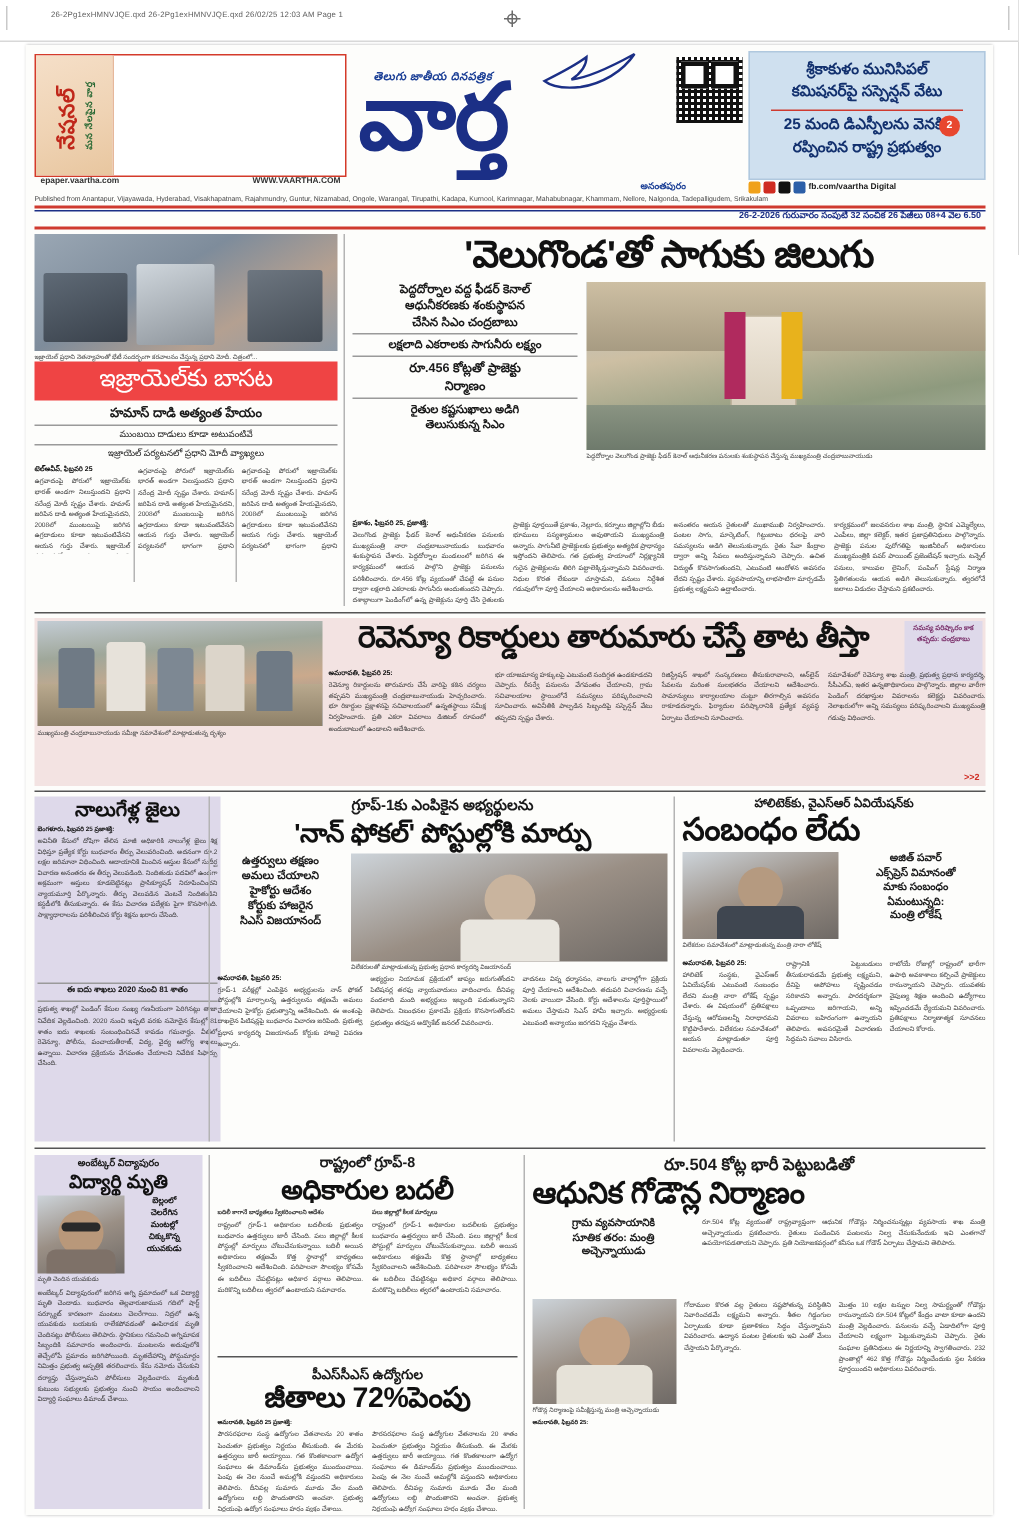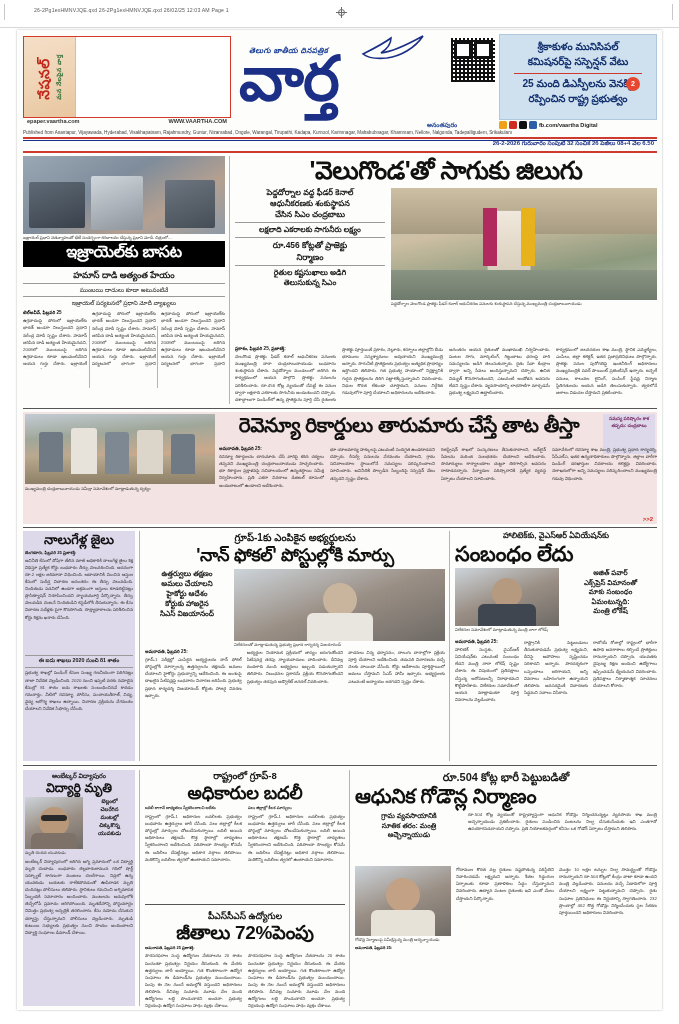--- a/index.html
+++ b/index.html
@@ -170,21 +170,21 @@
   .cap { font-size: 4.2px; color: #444; line-height: 1.4; margin-top: 1px; }
 
   .vrule { position: absolute; width: .8px; background: #b4b4b4; }
   .hrule-d { position: absolute; height: 1.4px; background: #555; }
 
   
   .band-red {
     background: #cf2c22; color: #fff; font-weight: bold; text-align: center;
   }
   .band-green {
-    background: #000000; color: #fff; font-weight: bold; text-align: center;
+    background: #ef4444; color: #fff; font-weight: normal; text-align: center;
   }
 
   .tint-pink { background: #f3e3e2; }
   .tint-lav  { background: #ded9ea; }
 
   .arrow-more {
     display:inline-block; color:#cf2c22; font-weight:bold; font-size:6px;
   }
 </style>
 </head>
@@ -368,21 +368,21 @@
             <div class="body-col" style="height:72px">సమావేశంలో రెవెన్యూ శాఖ మంత్రి, ప్రభుత్వ ప్రధాన కార్యదర్శి, సీసీఎల్ఎ, ఇతర ఉన్నతాధికారులు పాల్గొన్నారు. జిల్లాల వారీగా పెండింగ్ దరఖాస్తుల వివరాలను కలెక్టర్లు వివరించారు. నెలాఖరులోగా అన్ని సమస్యలు పరిష్కరించాలని ముఖ్యమంత్రి గడువు విధించారు.</div>
           </div>
       </div>
       <span class="arrow-more" style="position:absolute;right:4px;bottom:2px">&gt;&gt;2</span>
     </div>
 
     <div class="hrule-d" style="left:6px;top:497px;width:634px"></div>
 
     <div style="position:absolute;left:6px;top:501px;width:634px;height:230px;">
 
-      <div class="tint-lav" style="position:absolute;left:0;top:0;width:112px;height:230px;padding:2px">
+      <div class="tint-lav" style="position:absolute;left:0;top:0;width:124px;height:230px;padding:2px">
         <div class="hl" style="font-size:13px;text-align:center">నాలుగేళ్ల జైలు</div>
         <div class="byline" style="font-size:4.2px;margin-top:2px">బెంగళూరు, ఫిబ్రవరి 25 ప్రజాశక్తి:</div>
         <div class="body-col" style="height:96px">అవినీతి కేసులో దోషిగా తేలిన మాజీ అధికారికి నాలుగేళ్ల జైలు శిక్ష విధిస్తూ ప్రత్యేక కోర్టు బుధవారం తీర్పు వెలువరించింది. అదనంగా రూ.2 లక్షల జరిమానా విధించింది. ఆదాయానికి మించిన ఆస్తుల కేసులో సుదీర్ఘ విచారణ అనంతరం ఈ తీర్పు వెలువడింది. నిందితుడు పదవిలో ఉండగా అక్రమంగా ఆస్తులు కూడబెట్టినట్లు ప్రాసిక్యూషన్ నిరూపించిందని న్యాయమూర్తి పేర్కొన్నారు. తీర్పు వెలువడిన వెంటనే నిందితుడిని కస్టడీలోకి తీసుకున్నారు. ఈ కేసు విచారణ పదేళ్లకు పైగా కొనసాగింది. సాక్ష్యాధారాలను పరిశీలించిన కోర్టు శిక్షను ఖరారు చేసింది.</div>
         <div class="hairline"></div>
         <div class="kicker" style="font-size:5.4px">ఈ ఐదు శాఖలు 2020 నుంచి 81 శాతం</div>
         <div class="hairline"></div>
         <div class="body-col" style="height:78px">ప్రభుత్వ శాఖల్లో పెండింగ్ కేసుల సంఖ్య గణనీయంగా పెరిగినట్లు తాజా నివేదిక వెల్లడించింది. 2020 నుంచి ఇప్పటి వరకు నమోదైన కేసుల్లో 81 శాతం ఐదు శాఖలకు సంబంధించినవే కావడం గమనార్హం. వీటిలో రెవెన్యూ, పోలీసు, పంచాయతీరాజ్, విద్య, వైద్య ఆరోగ్య శాఖలు ఉన్నాయి. విచారణ ప్రక్రియను వేగవంతం చేయాలని నివేదిక సిఫార్సు చేసింది.</div>
       </div>
 
       <div class="vrule" style="left:116px;top:0;height:230px"></div>

